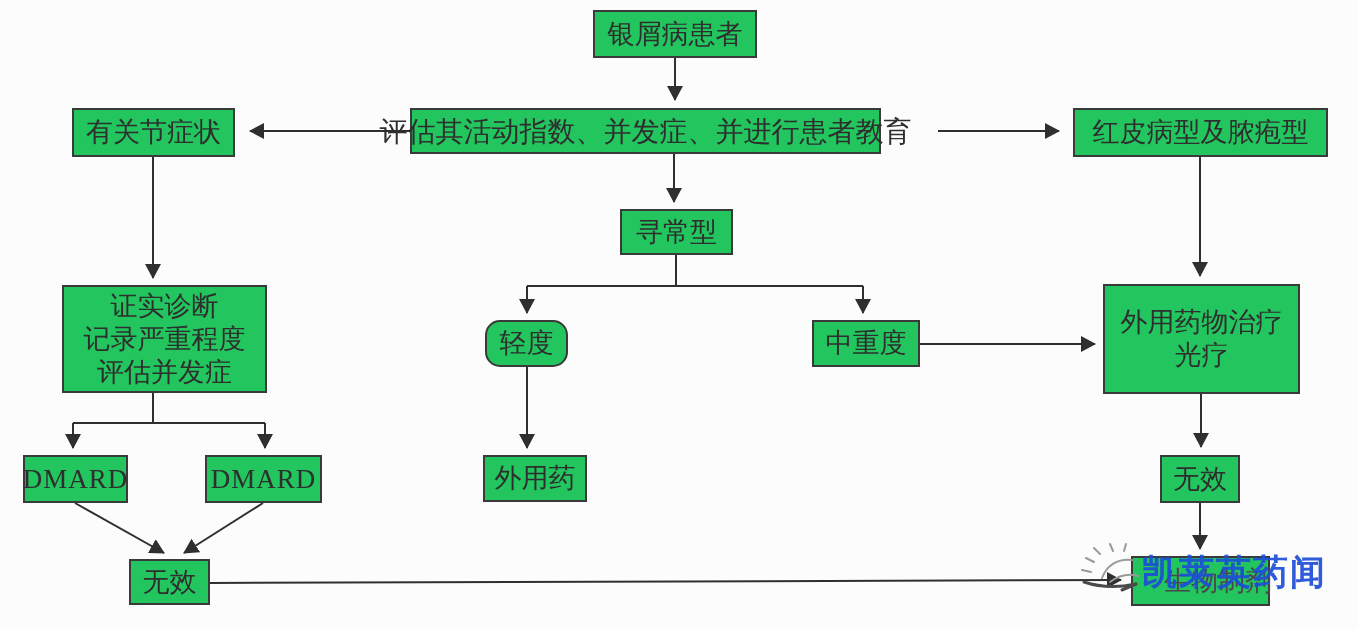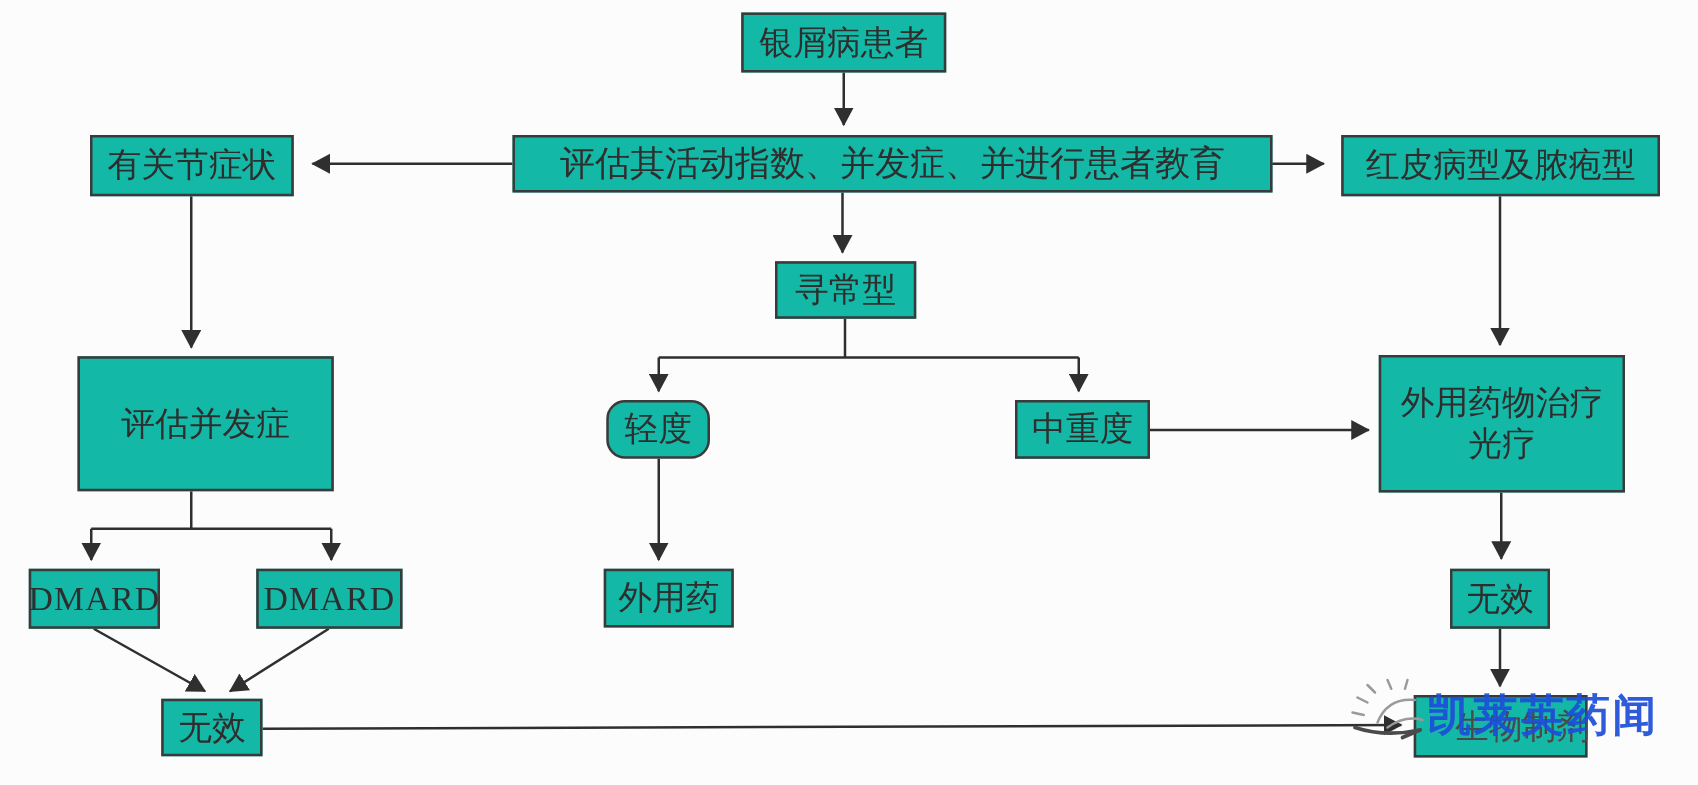--- a/index.html
+++ b/index.html
@@ -4,21 +4,21 @@
 <style>
   html,body{margin:0;padding:0;}
   body{
     width:1358px;height:628px;position:relative;overflow:hidden;
     background:#fcfcfc;
     font-family:"Liberation Serif","DejaVu Serif",serif;
   }
   #connectors{position:absolute;left:0;top:0;z-index:1;}
   .node{
     position:absolute;z-index:2;box-sizing:border-box;
-    background:#14b8a6;border:2px solid #3a3a3a;
+    background:#22c55e;border:2px solid #3a3a3a;
     display:flex;flex-direction:column;align-items:center;justify-content:center;
     color:#2e2e2e;font-size:27px;line-height:33px;text-align:center;
     white-space:nowrap;
   }
   .node .ln{display:block;}
   .latin{font-size:27px;letter-spacing:1px;}
   #watermark{
     position:absolute;z-index:4;left:1142px;top:549px;
     font-size:35px;font-weight:bold;letter-spacing:2px;
     color:#1d4ed8;opacity:.92;white-space:nowrap;
@@ -57,37 +57,39 @@
     <path d="M527,367 V448" marker-end="url(#arr)"></path>
     <path d="M1201,394 V447" marker-end="url(#arr)"></path>
     <path d="M1200,503 V549" marker-end="url(#arr)"></path>
   </g>
 </svg>
 
 <div class="node" style="left:593px;top:10px;width:164px;height:48px;">
   <span class="ln">银屑病患者</span>
 </div>
 
-<div class="node" style="left:410px;top:108px;width:608px;height:46px;font-size:28px;">
+<div class="node" style="left:410px;top:108px;width:471px;height:46px;font-size:28px;">
   <span class="ln">评估其活动指数、并发症、并进行患者教育</span>
 </div>
 
 <div class="node" style="left:72px;top:108px;width:163px;height:49px;">
   <span class="ln">有关节症状</span>
 </div>
 
 <div class="node" style="left:1073px;top:108px;width:255px;height:49px;">
   <span class="ln">红皮病型及脓疱型</span>
 </div>
 
 <div class="node" style="left:620px;top:209px;width:113px;height:46px;">
   <span class="ln">寻常型</span>
 </div>
 
 <div class="node" style="left:62px;top:285px;width:205px;height:108px;">
+  <span class="ln">证实诊断</span>
+  <span class="ln">记录严重程度</span>
   <span class="ln">评估并发症</span>
 </div>
 
 <div class="node" style="left:485px;top:320px;width:83px;height:47px;border-radius:15px;">
   <span class="ln">轻度</span>
 </div>
 
 <div class="node" style="left:812px;top:320px;width:108px;height:47px;">
   <span class="ln">中重度</span>
 </div>

